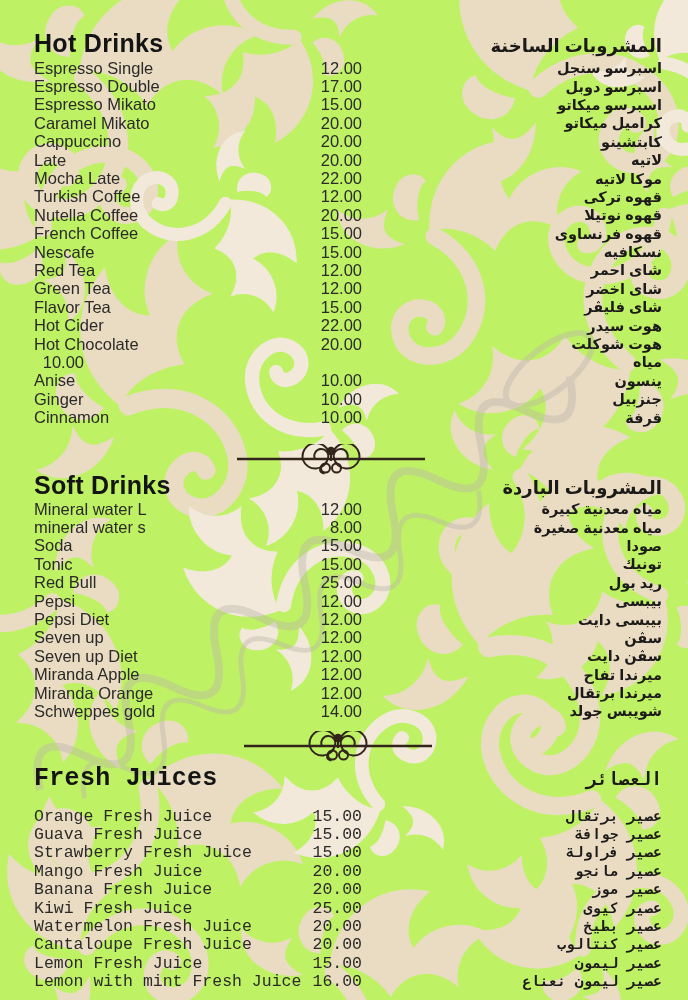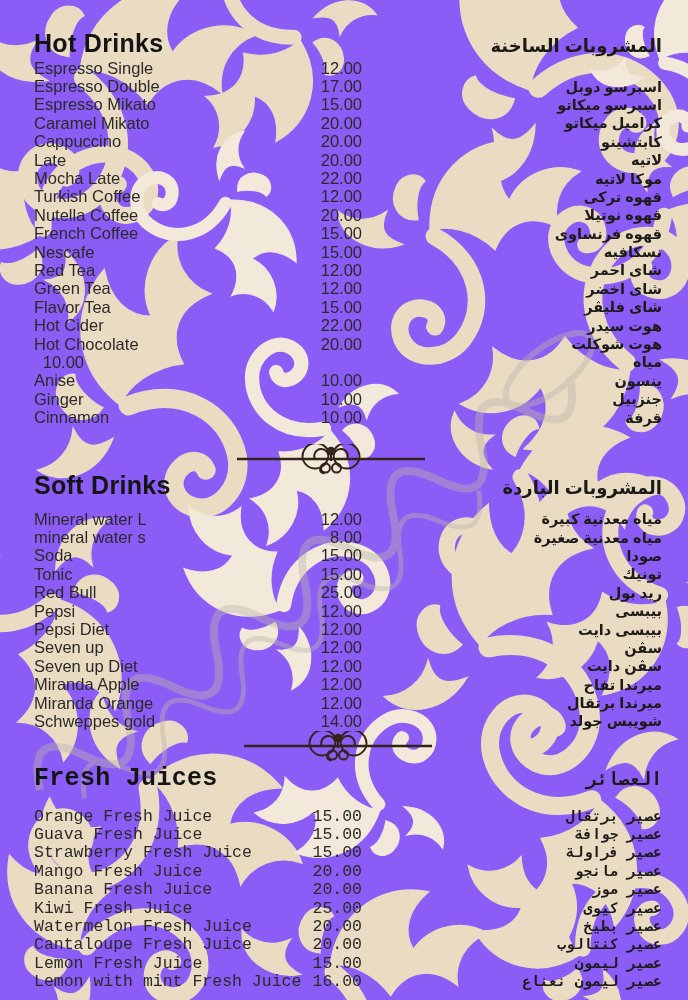--- a/index.html
+++ b/index.html
@@ -1,31 +1,31 @@
 <!DOCTYPE html>
 <html lang="en"><head>
 <meta charset="utf-8">
 <style>
   html,body{margin:0;padding:0;background:#888;}
   .page{
     position:relative;width:688px;height:1000px;margin:0 auto;
-    background:#8b5cf6;overflow:hidden;
+    background:#bef264;overflow:hidden;
     font-family:"Liberation Sans","DejaVu Sans",sans-serif;
   }
   .bg-svg{position:absolute;left:0;top:0;width:688px;height:1000px;z-index:0;}
   .menu-section{position:absolute;left:0;width:688px;padding:0 26px 0 34px;box-sizing:border-box;z-index:2;}
   .sec-hot{top:29px;}
   .sec-soft{top:471px;}
   .sec-fresh{top:764px;font-family:Liberation Mono, monospace;}
   .sec-head{display:flex;justify-content:space-between;align-items:baseline;}
   .sec-title-en{font-size:25px;font-weight:bold;color:#141414;letter-spacing:.3px;}
   .sec-title-ar{font-size:18px;font-weight:bold;color:#1c1a18;direction:rtl;}
   .rows{display:block;}
   .sec-hot .rows{margin-top:1px;}
-  .sec-soft .rows{margin-top:10px;}
+  .sec-soft .rows{}
   .sec-fresh .rows{margin-top:14px;}
   .row{display:flex;align-items:center;height:18.4px;}
   .item-en{flex:0 0 278px;font-size:16.5px;color:#2b2a28;white-space:nowrap;}
   .item-price{flex:0 0 50px;text-align:right;font-size:16.5px;color:#2b2a28;}
   .item-ar{flex:1;text-align:right;direction:rtl;font-size:14.5px;font-weight:bold;color:#1d1b1a;white-space:nowrap;}
   .divider{position:absolute;width:190px;height:36px;z-index:2;}
   .divider-1{left:236px;top:444px;}
   .divider-2{left:243px;top:731px;}
   .divider svg{width:100%;height:100%;display:block;}
 </style>
@@ -79,20 +79,21 @@
 
   <section class="menu-section sec-hot">
     <div class="sec-head">
       <span class="sec-title-en">Hot Drinks</span>
       <span class="sec-title-ar" dir="rtl">المشروبات الساخنة</span>
     </div>
     <div class="rows">
     <div class="row">
       <span class="item-en">Espresso Single</span>
       <span class="item-price">12.00</span>
+      <span class="item-ar" dir="rtl">اسبرسو سنجل</span>
     </div>
 
     <div class="row">
       <span class="item-en">Espresso Double</span>
       <span class="item-price">17.00</span>
       <span class="item-ar" dir="rtl">اسبرسو دوبل</span>
     </div>
 
     <div class="row">
       <span class="item-en">Espresso Mikato</span>

